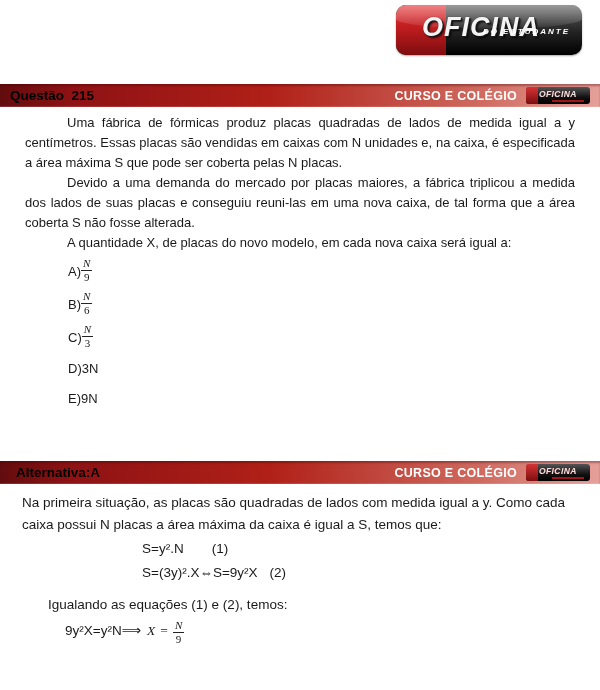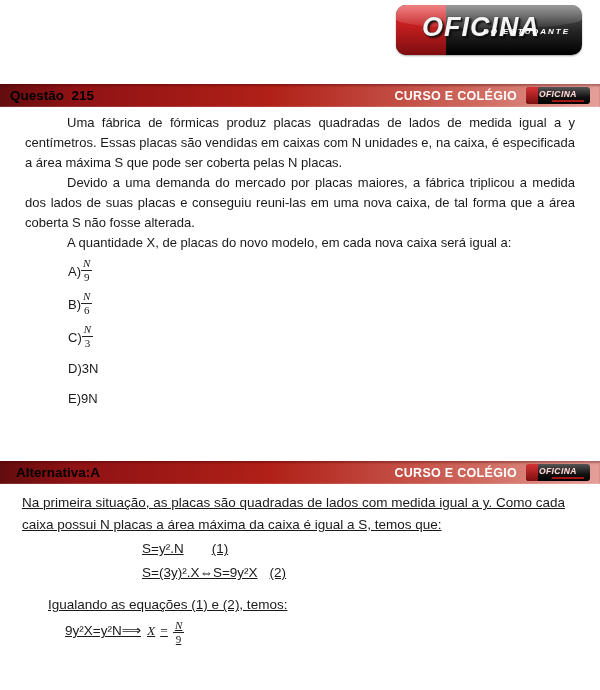--- a/index.html
+++ b/index.html
@@ -78,21 +78,21 @@
 
   .frac {
     display: inline-flex; flex-direction: column; align-items: center;
     font-family: "Liberation Serif", "DejaVu Serif", serif;
     font-size: 11px; line-height: 1.05; vertical-align: middle;
   }
   .frac .num { font-style: italic; padding: 0 2px 0 2px; border-bottom: 1px solid #222; }
   .frac .den { padding-top: 1px; }
 
   
-  .solution-body { margin: 8px 24px 0 22px; font-size: 13.5px; line-height: 22px; text-decoration: underline; }
+  .solution-body { margin: 8px 24px 0 22px; font-size: 13.5px; line-height: 22px; }
   .solution-body .sol-p2 { margin-top: 4px; }
   .solution-body .sol-p3 { margin-top: 10px; margin-left: 26px; }
   .equation { margin-left: 120px; margin-top: 2px; font-size: 13.5px; display: flex; }
   .eq-tag1 { margin-left: 28px; }
   .eq-tag2 { margin-left: 12px; }
   .equation.eq3 { margin-left: 43px; margin-top: 4px; }
   .math-italic {
     font-family: "Liberation Serif", "DejaVu Serif", serif;
     font-style: italic; font-size: 13.5px; margin-left: 6px;
   }

